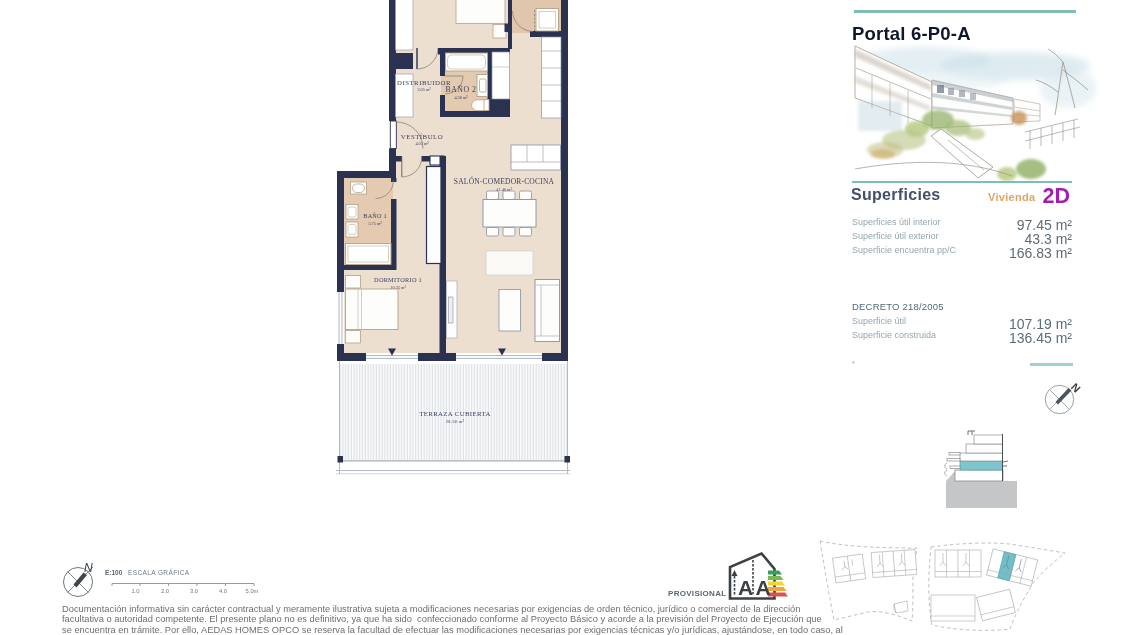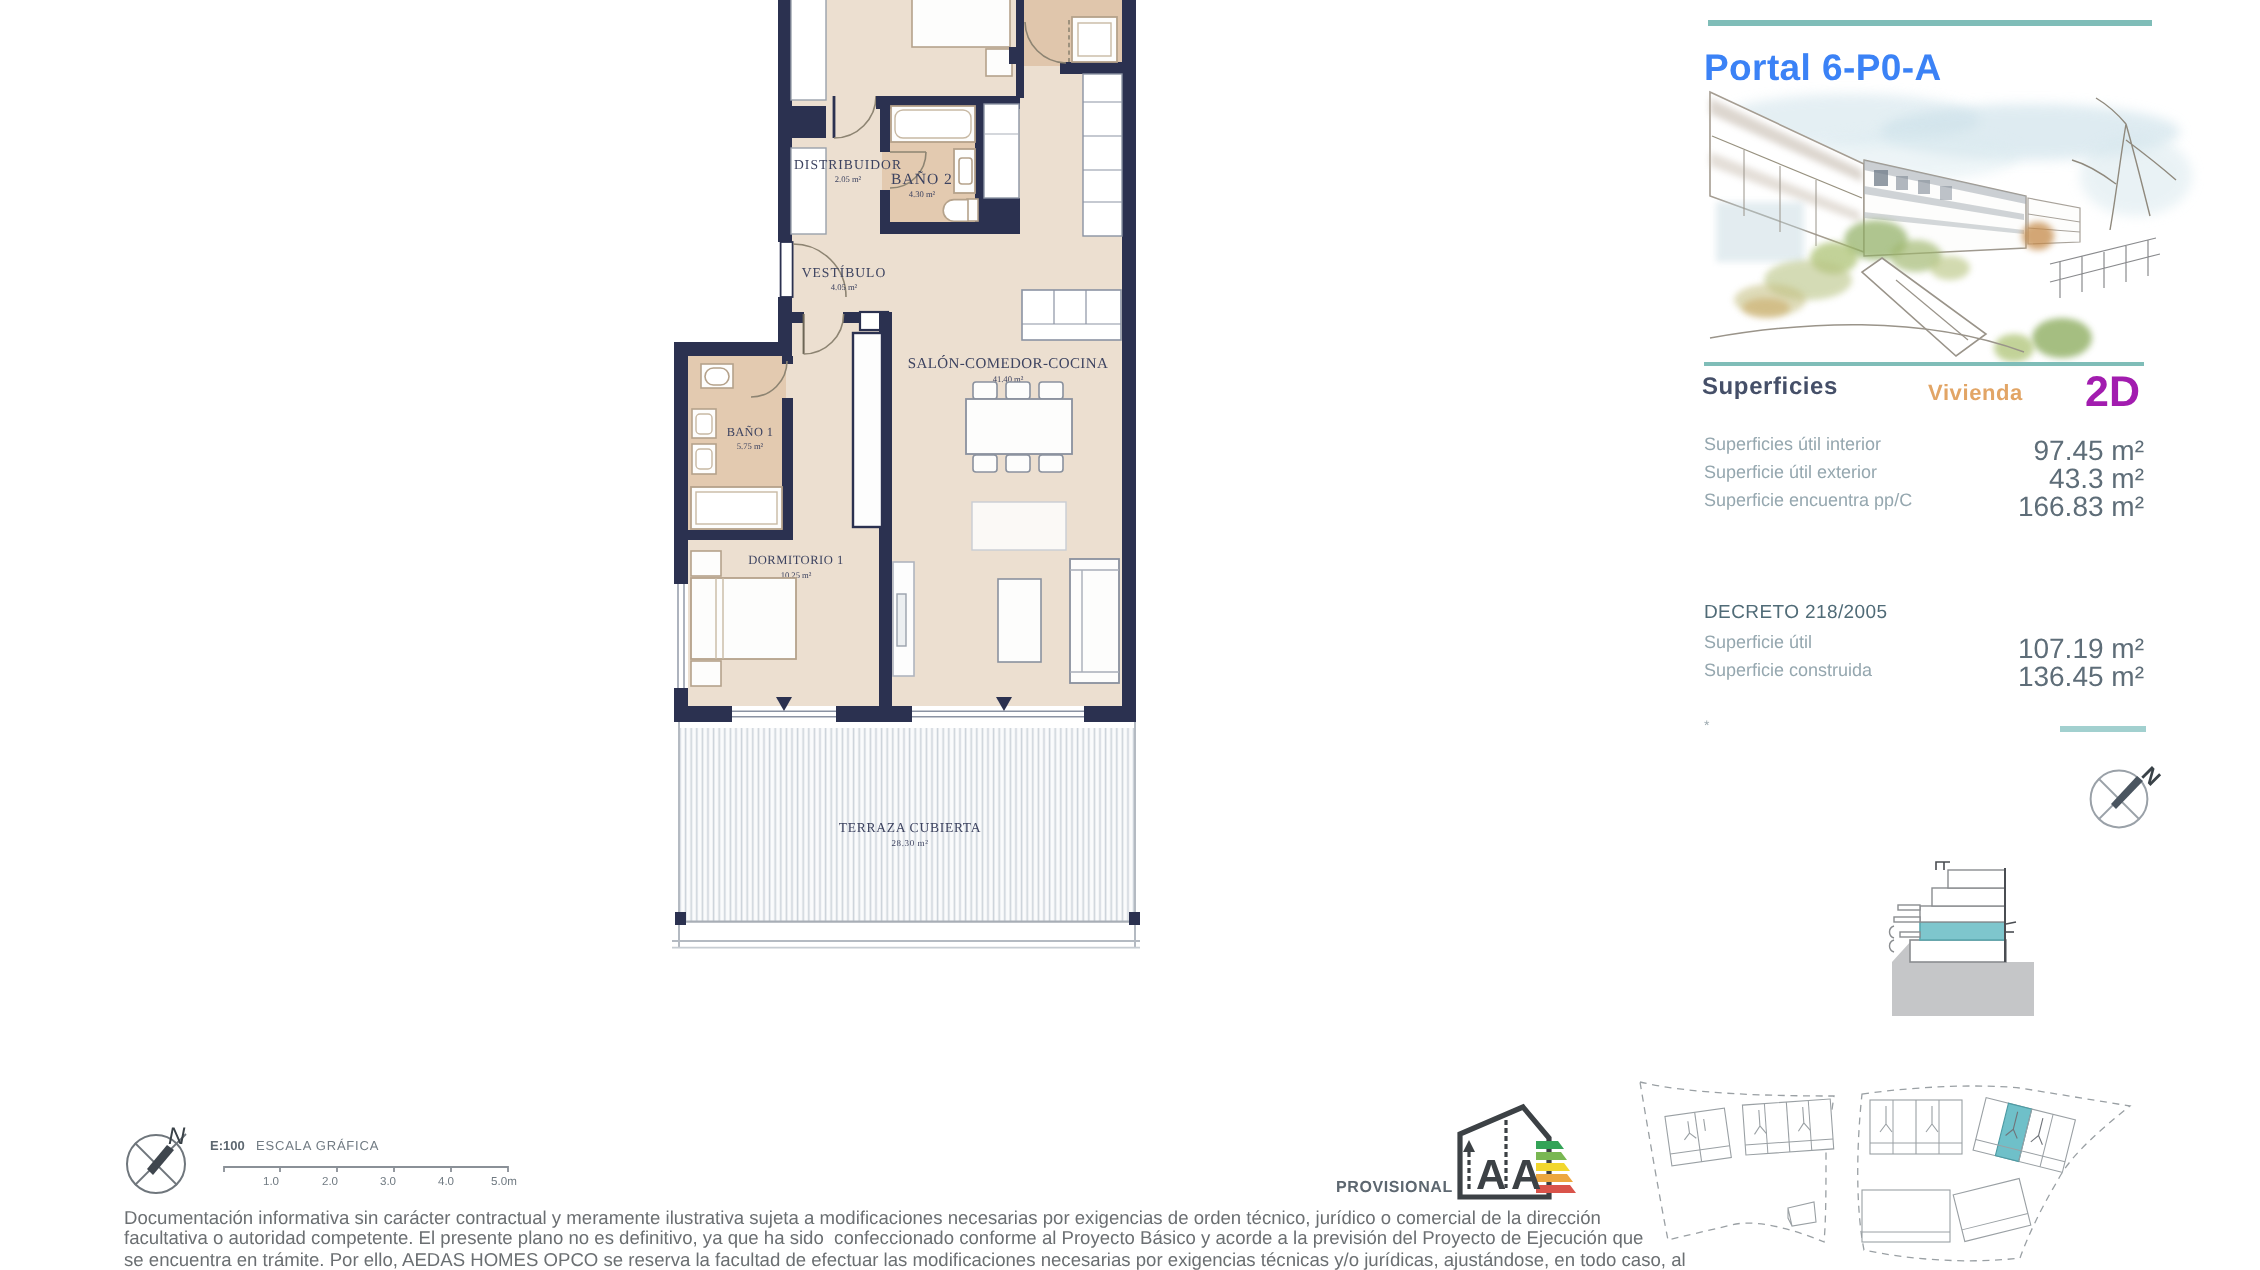--- a/index.html
+++ b/index.html
@@ -515,27 +515,27 @@
 <text x="738" y="594.5" font-family="Liberation Sans,sans-serif" font-size="21" font-weight="bold" fill="#3c4145">A</text>
 <text x="755.5" y="594.5" font-family="Liberation Sans,sans-serif" font-size="21" font-weight="bold" fill="#3c4145">A</text>
 <line x1="734.5" y1="576" x2="734.5" y2="596" stroke="#3c4145" stroke-width="1.6" stroke-dasharray="2.5,1.5"></line>
 <path d="M 734.5 570 L 731.5 576 L 737.5 576 Z" fill="#3c4145"></path>
 <line x1="753" y1="560" x2="753 " y2="594" stroke="#3c4145" stroke-width="1.6" stroke-dasharray="2.5,1.5"></line>
 </g>
 </svg>
 
 <div class="abs" style="left:854px;top:9.5px;width:222px;height:3px;background:#7fbdb8"></div>
 
-<div class="abs" style="left:852px;top:23px;font-size:18.5px;font-weight:bold;color:#3b82f6;letter-spacing:0.2px">Portal 6-P0-A</div>
+<div class="abs" style="left:852px;top:23px;font-size:18.5px;font-weight:bold;color:#0f172a;letter-spacing:0.2px">Portal 6-P0-A</div>
 
 <div class="abs" style="left:852px;top:180.5px;width:220px;height:2.8px;background:#7fbdb8"></div>
 
-<div class="abs" style="left:851px;top:186px;font-size:12px;font-weight:bold;color:#454f68;letter-spacing:0.3px">Superficies</div>
-
-<div class="abs" style="left:964px;top:190.5px;font-size:11px;font-weight:bold;color:#e2a566;letter-spacing:0.3px">Vivienda</div>
+<div class="abs" style="left:851px;top:186px;font-size:16px;font-weight:bold;color:#454f68;letter-spacing:0.3px">Superficies</div>
+
+<div class="abs" style="left:988px;top:190.5px;font-size:11px;font-weight:bold;color:#e2a566;letter-spacing:0.3px">Vivienda</div>
 
 <div class="abs" style="left:1042.5px;top:183.5px;font-size:21.5px;font-weight:bold;color:#a21caf">2D</div>
 
 <div class="abs lbl" style="left:852px;top:217px">Superficies útil interior</div>
 <div class="abs val" style="left:952px;top:217px;width:120px">97.45 m²</div>
 <div class="abs lbl" style="left:852px;top:231px">Superficie útil exterior</div>
 <div class="abs val" style="left:952px;top:231px;width:120px">43.3 m²</div>
 <div class="abs lbl" style="left:852px;top:245px">Superficie encuentra pp/C</div>
 <div class="abs val" style="left:952px;top:245px;width:120px">166.83 m²</div>
 

